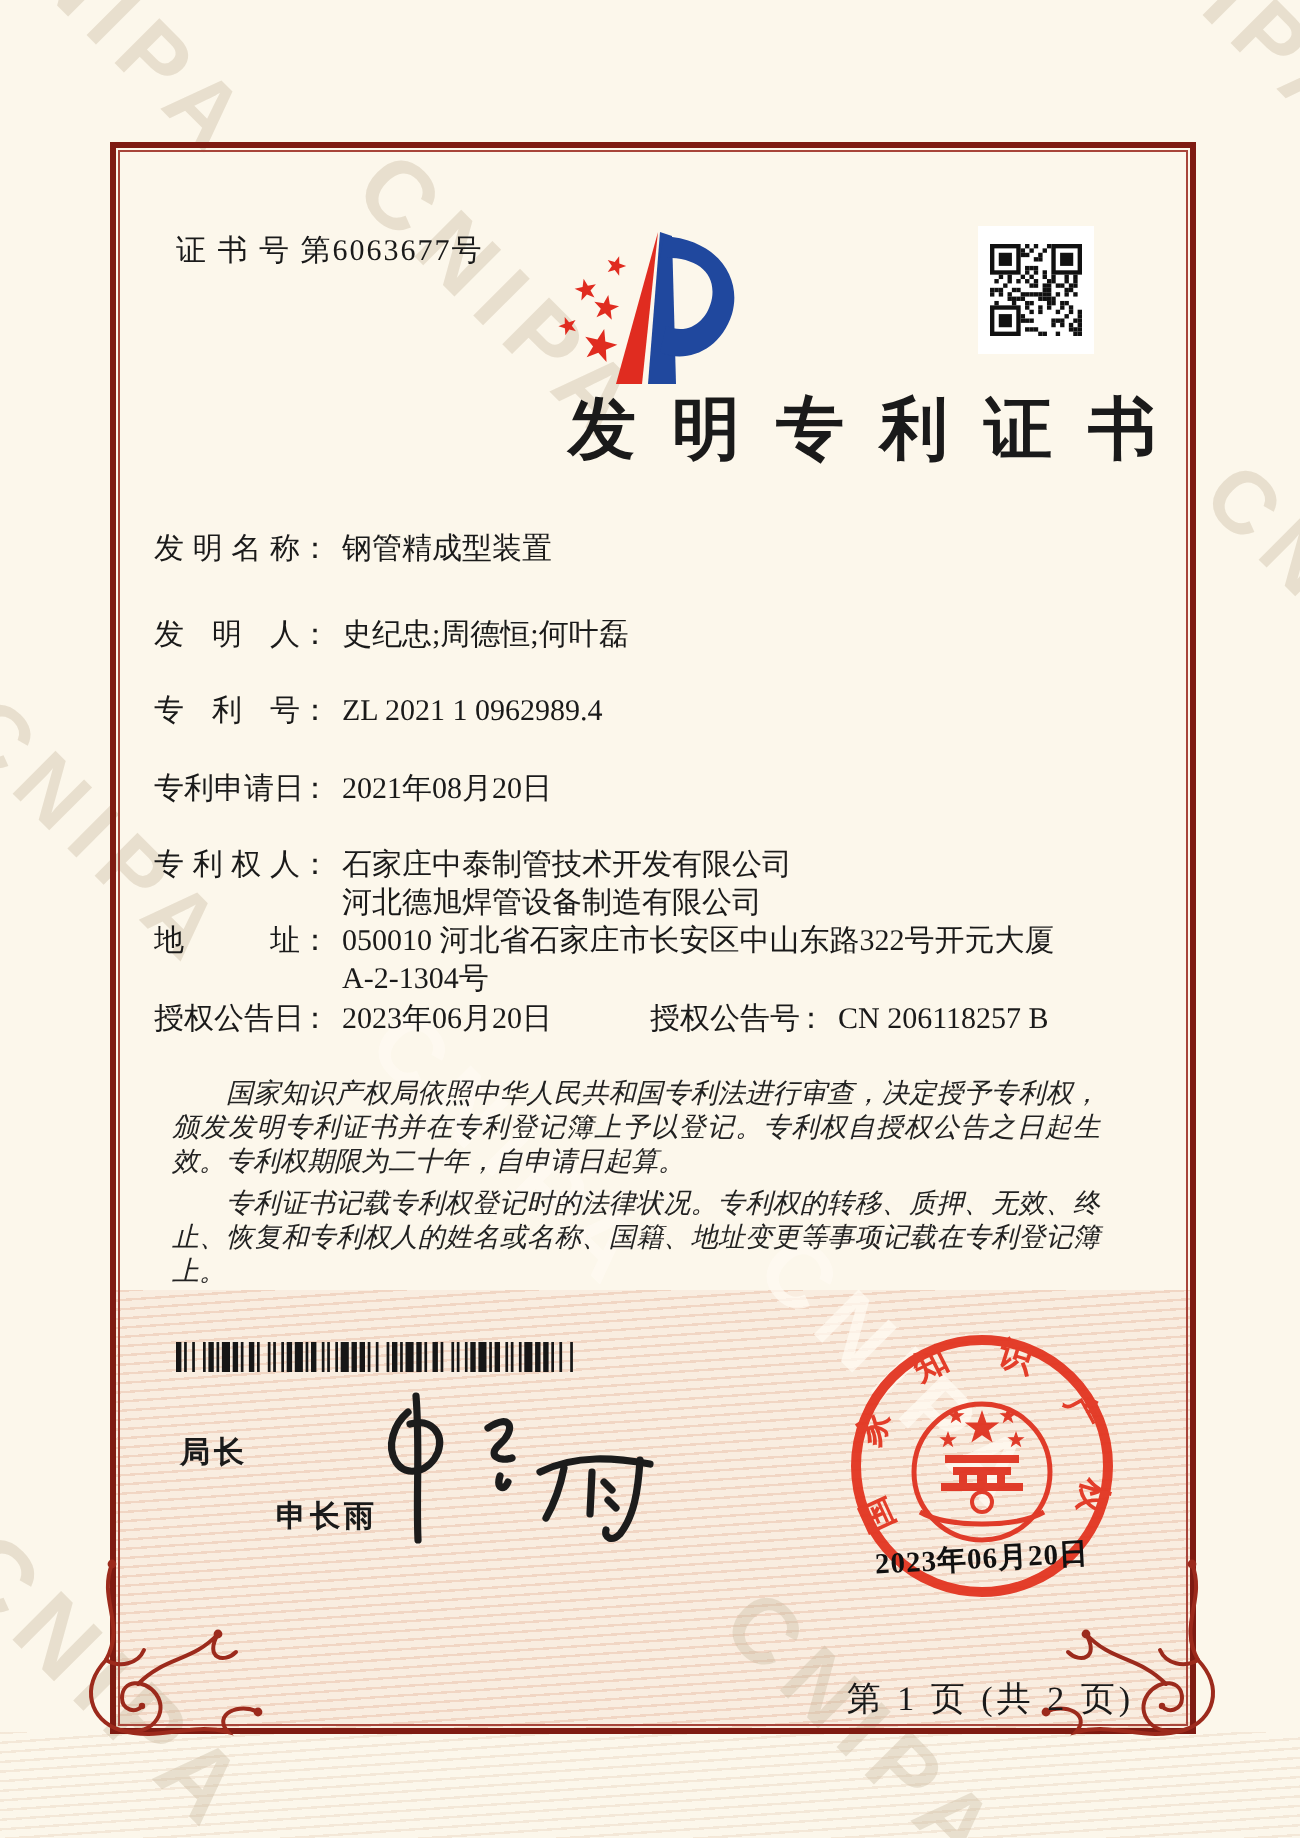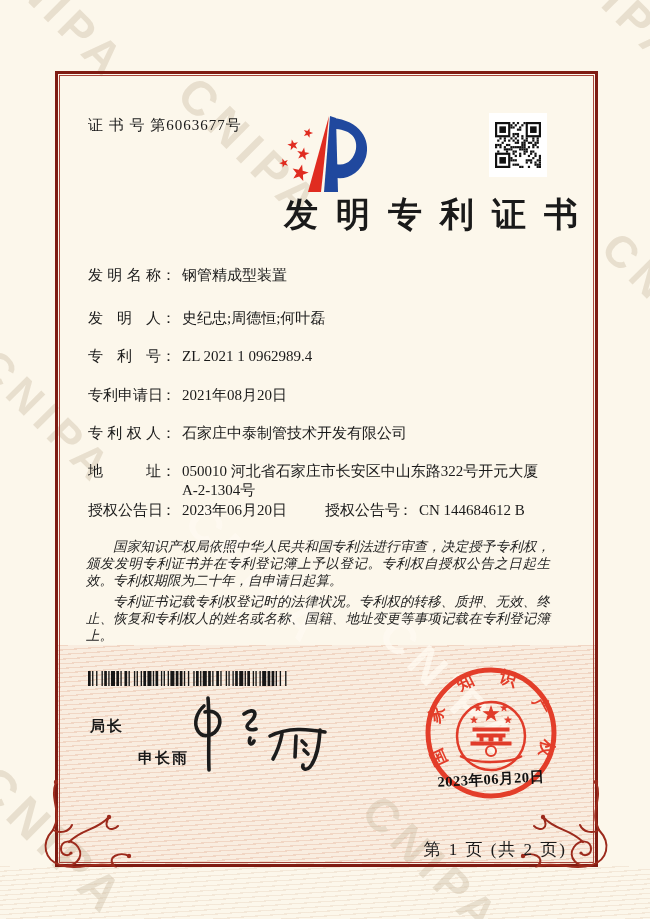--- a/index.html
+++ b/index.html
@@ -36,21 +36,21 @@
   .frame-thin{position:absolute; inset:1px; border:1px solid #a8453a;}
   .corner{z-index:3;}
   .content{position:absolute; inset:0; z-index:4;}
   .certno{left:88px; top:116px; font-size:15px; letter-spacing:1px;text-align:right;}
   .title{
     left:57px; top:192px; width:539px; text-align:right;
     font-size:34px; font-weight:bold; letter-spacing:18px; text-indent:18px;
   }
   .logo{left:272px; top:110px;}
   .qr{left:489px; top:113px; width:58px; height:64px; background:#ffffff; display:flex; align-items:center; justify-content:center;}
-  .frow{left:88px; font-size:15px; line-height:19px; white-space:nowrap;font-family:Liberation Serif, serif;}
+  .frow{left:77px; font-size:15px; line-height:19px; white-space:nowrap;font-family:Liberation Serif, serif;}
   .flabel{display:inline-block; width:73px; text-align:justify; text-align-last:justify; vertical-align:top;}
   .fcolon{vertical-align:top;}
   .fval{display:inline-block; margin-left:6px; vertical-align:top;}
   .frow2{left:325px; font-size:15px; line-height:19px; white-space:nowrap;}
   .paras{
     left:86px; top:538px; width:480px; font-size:13.5px; line-height:17px;
     font-style:italic; color:#222; text-align:justify;
   }
   .paras p{margin:0 16px 4px 0; text-indent:2em;}
   .sig-label{
@@ -283,30 +283,30 @@
     <div class="abs frow" style="top:309px;">
       <span class="flabel">发明人</span><span class="fcolon">：</span><span class="fval">史纪忠;周德恒;何叶磊</span>
     </div>
     <div class="abs frow" style="top:347px;">
       <span class="flabel">专利号</span><span class="fcolon">：</span><span class="fval">ZL 2021 1 0962989.4</span>
     </div>
     <div class="abs frow" style="top:386px;">
       <span class="flabel">专利申请日</span><span class="fcolon">：</span><span class="fval">2021年08月20日</span>
     </div>
     <div class="abs frow" style="top:424px;">
-      <span class="flabel">专利权人</span><span class="fcolon">：</span><span class="fval"><span>石家庄中泰制管技术开发有限公司</span><br></span>
+      <span class="flabel">专利权人</span><span class="fcolon">：</span><span class="fval"><span>石家庄中泰制管技术开发有限公司</span><br><span>河北德旭焊管设备制造有限公司</span></span>
     </div>
     <div class="abs frow" style="top:462px;">
       <span class="flabel">地址</span><span class="fcolon">：</span><span class="fval"><span>050010 河北省石家庄市长安区中山东路322号开元大厦</span><br><span>A-2-1304号</span></span>
     </div>
     <div class="abs frow" style="top:501px;">
       <span class="flabel">授权公告日</span><span class="fcolon">：</span><span class="fval">2023年06月20日</span>
     </div>
     <div class="abs frow2" style="top:501px;">
-      <span class="flabel">授权公告号</span><span class="fcolon">：</span><span class="fval">CN 144684612 B</span>
+      <span class="flabel">授权公告号</span><span class="fcolon">：</span><span class="fval">CN 206118257 B</span>
     </div>
 
     <div class="abs paras">
       <p>国家知识产权局依照中华人民共和国专利法进行审查，决定授予专利权，颁发发明专利证书并在专利登记簿上予以登记。专利权自授权公告之日起生效。专利权期限为二十年，自申请日起算。</p>
       <p>专利证书记载专利权登记时的法律状况。专利权的转移、质押、无效、终止、恢复和专利权人的姓名或名称、国籍、地址变更等事项记载在专利登记簿上。</p>
     </div>
 
     <svg id="barcode" class="abs" style="left:88px; top:671px;" width="200" height="15" viewBox="0 0 200 15">
         <rect x="0" y="0" width="2.7" height="15" fill="#161616"></rect>
         <rect x="4.050000000000001" y="0" width="1.35" height="15" fill="#161616"></rect>

